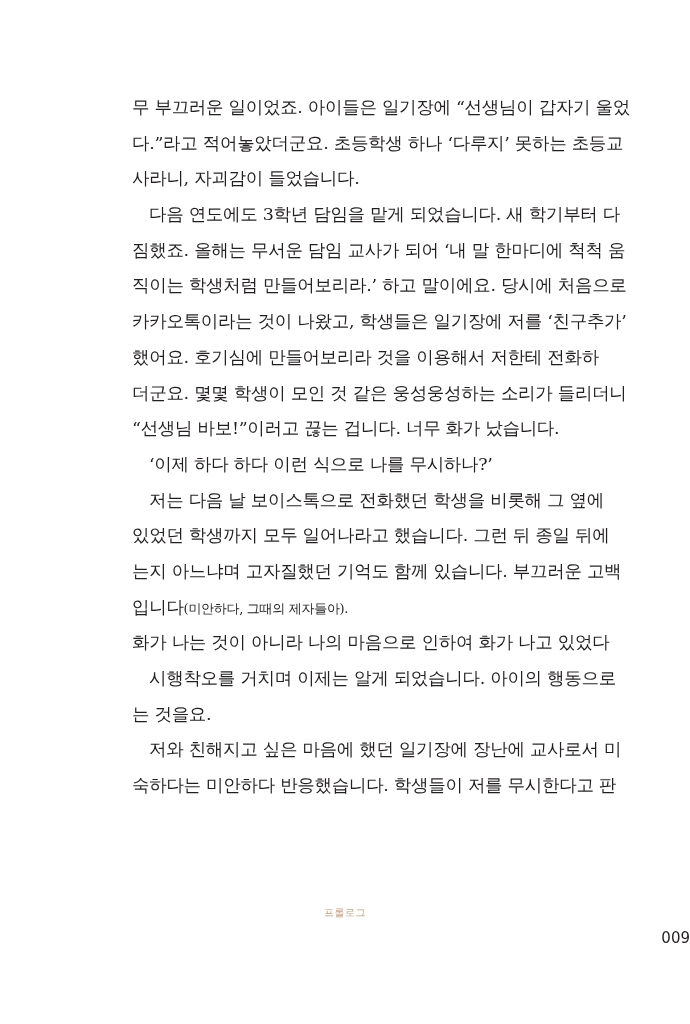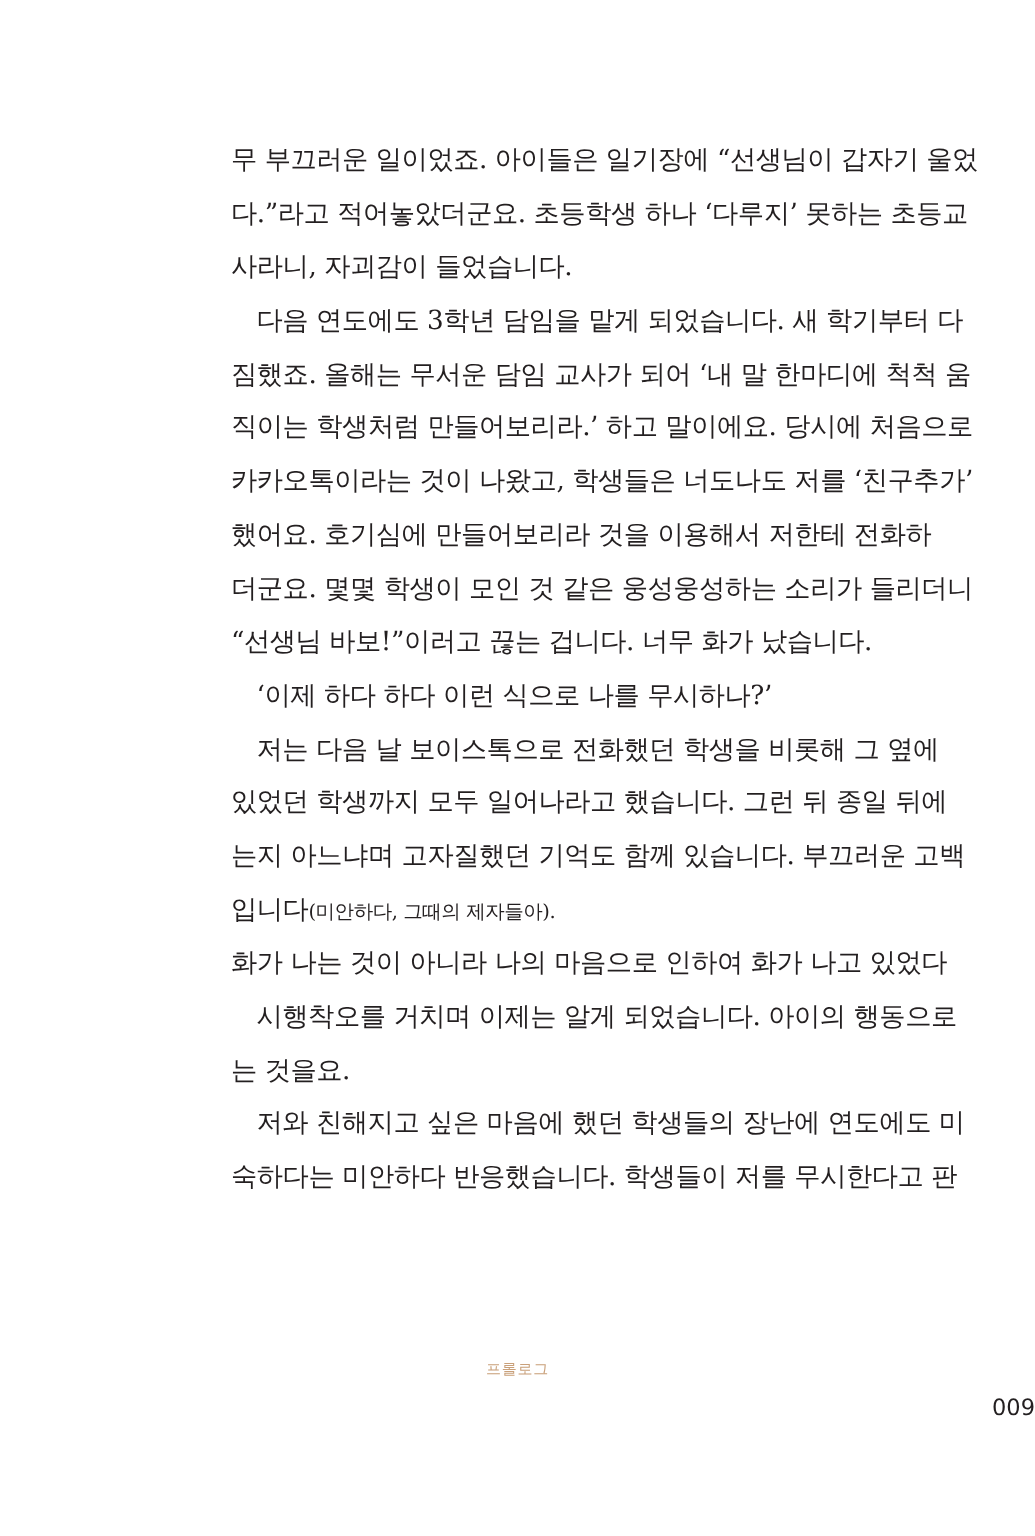--- a/index.html
+++ b/index.html
@@ -19,21 +19,20 @@
     position: absolute;
     left: 0; top: 0;
     width: 690px;
     height: 1024px;
   }
   .text-block {
     position: absolute;
     left: 132px;
     top: 90px;
     width: 458px;
-    margin-left: 22px;
   }
   .line {
     display: block;
     height: 35.7px;
     line-height: 35.7px;
     font-size: 17.5px;
     white-space: nowrap;
     text-align: justify;
     text-align-last: justify;
     letter-spacing: -0.3px;
@@ -74,31 +73,31 @@
 <body>
 
 <div class="page">
   <div class="text-block">
     <span class="line">무 부끄러운 일이었죠. 아이들은 일기장에 “선생님이 갑자기 울었</span>
     <span class="line">다.”라고 적어놓았더군요. 초등학생 하나 ‘다루지’ 못하는 초등교</span>
     <span class="line last">사라니, 자괴감이 들었습니다.</span>
     <span class="line indent">다음 연도에도 3학년 담임을 맡게 되었습니다. 새 학기부터 다</span>
     <span class="line">짐했죠. 올해는 무서운 담임 교사가 되어 ‘내 말 한마디에 척척 움</span>
     <span class="line">직이는 학생처럼 만들어보리라.’ 하고 말이에요. 당시에 처음으로</span>
-    <span class="line">카카오톡이라는 것이 나왔고, 학생들은 너도나도 저를 ‘친구추가’</span>
+    <span class="line">카카오톡이라는 것이 나왔고, 학생들은 일기장에 저를 ‘친구추가’</span>
     <span class="line">했어요. 호기심에 만들어보리라 것을 이용해서 저한테 전화하</span>
     <span class="line">더군요. 몇몇 학생이 모인 것 같은 웅성웅성하는 소리가 들리더니</span>
     <span class="line last">“선생님 바보!”이러고 끊는 겁니다. 너무 화가 났습니다.</span>
     <span class="line indent last">‘이제 하다 하다 이런 식으로 나를 무시하나?’</span>
     <span class="line indent">저는 다음 날 보이스톡으로 전화했던 학생을 비롯해 그 옆에</span>
     <span class="line">있었던 학생까지 모두 일어나라고 했습니다. 그런 뒤 종일 뒤에</span>
     <span class="line">는지 아느냐며 고자질했던 기억도 함께 있습니다. 부끄러운 고백</span>
     <span class="line last"><span>입니다</span><span class="small">(미안하다, 그때의 제자들아).</span></span>
     <span class="line">화가 나는 것이 아니라 나의 마음으로 인하여 화가 나고 있었다</span>
     <span class="line indent">시행착오를 거치며 이제는 알게 되었습니다. 아이의 행동으로</span>
     <span class="line last">는 것을요.</span>
-    <span class="line indent">저와 친해지고 싶은 마음에 했던 학생들의 장난에 연도에도 미</span>
+    <span class="line indent">저와 친해지고 싶은 마음에 했던 일기장에 장난에 교사로서 미</span>
     <span class="line">숙하다는 미안하다 반응했습니다. 학생들이 저를 무시한다고 판</span>
   </div>
 
   <div class="footer-section">프롤로그</div>
   <div class="footer-page">009</div>
 </div>
 
 </body></html>

